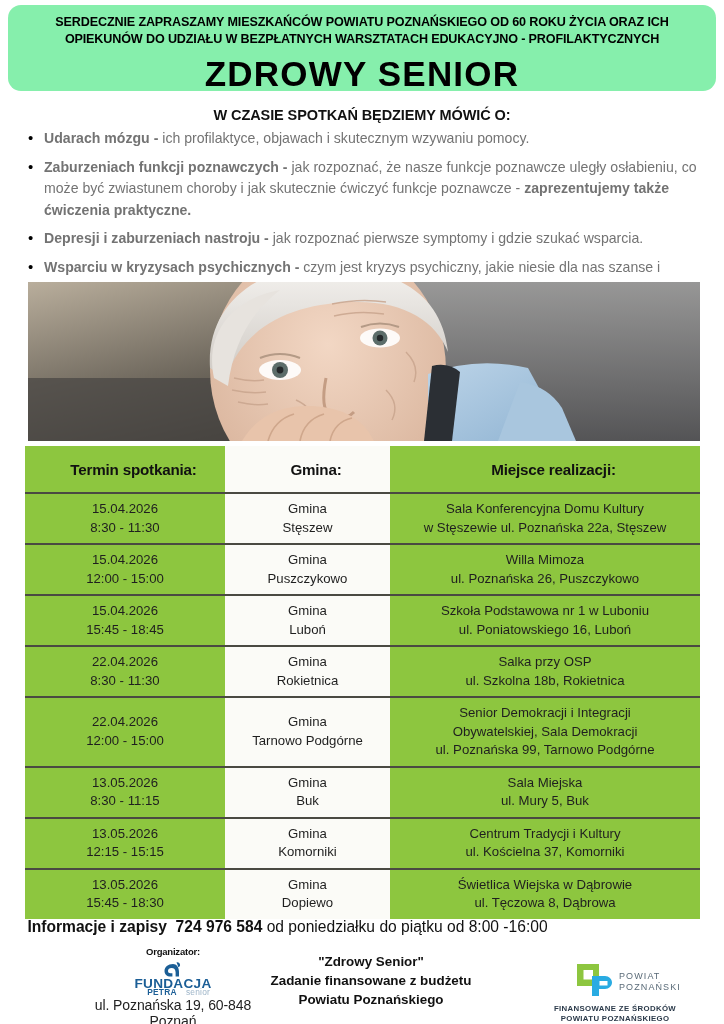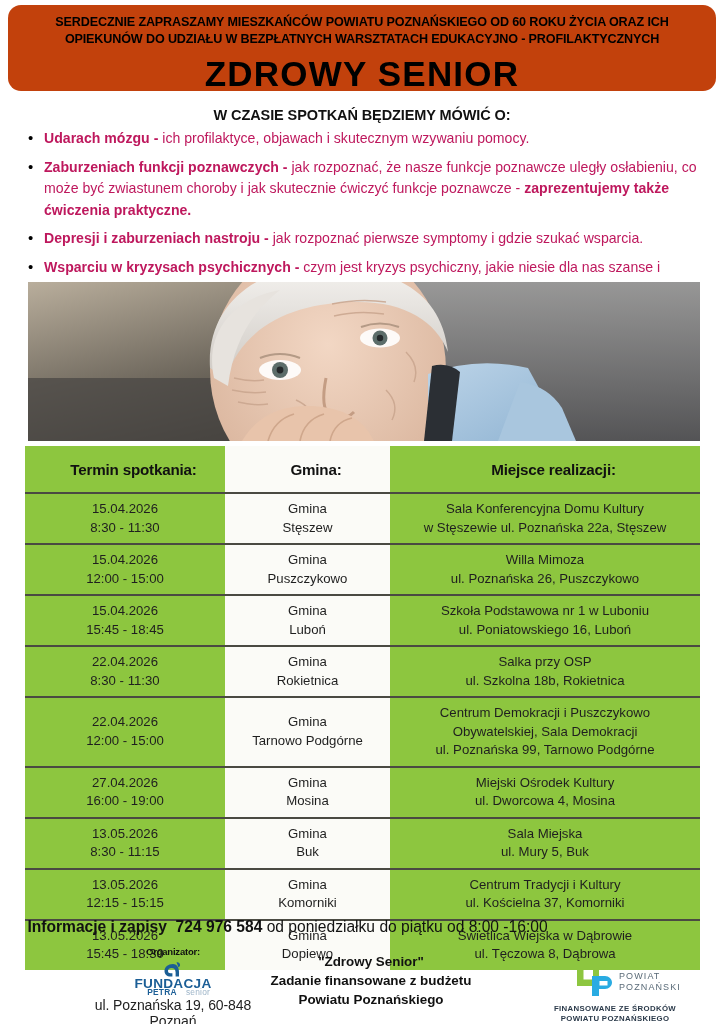--- a/index.html
+++ b/index.html
@@ -16,21 +16,21 @@
     color: #1a1a1a;
   }
 
   
   .header-band {
     position: absolute;
     left: 8px;
     top: 5px;
     width: 708px;
     height: 86px;
-    background: #c2410c;
+    background: #86efac;
     border-radius: 13px;
     box-sizing: border-box;
     padding: 9px 10px 0 10px;
     text-align: center;
   }
   .header-line {
     font-size: 12.6px;
     font-weight: bold;
     letter-spacing: -0.15px;
     line-height: 17px;
@@ -66,21 +66,21 @@
     margin: 0;
     padding: 0;
     list-style: none;
   }
   .bullets li {
     position: relative;
     padding-left: 18px;
     margin-bottom: 7px;
     font-size: 14.1px;
     line-height: 21.5px;
-    color: #be185d;
+    color: #737373;
   }
   .bullets li::before {
     content: "\2022";
     position: absolute;
     left: 2px;
     top: -1px;
     font-size: 15px;
     color: #000;
   }
   .bullets b { font-weight: bold; }
@@ -371,37 +371,23 @@
     <tr>
       <td class="col-green">
         <span class="cell-line">22.04.2026</span>
         <span class="cell-line">12:00 - 15:00</span>
       </td>
       <td class="col-white">
         <span class="cell-line">Gmina</span>
         <span class="cell-line">Tarnowo Podgórne</span>
       </td>
       <td class="col-green">
-        <span class="cell-line">Centrum Demokracji i Puszczykowo</span>
+        <span class="cell-line">Senior Demokracji i Integracji</span>
         <span class="cell-line">Obywatelskiej, Sala Demokracji</span>
         <span class="cell-line">ul. Poznańska 99, Tarnowo Podgórne</span>
-      </td>
-    </tr>
-    <tr>
-      <td class="col-green">
-        <span class="cell-line">27.04.2026</span>
-        <span class="cell-line">16:00 - 19:00</span>
-      </td>
-      <td class="col-white">
-        <span class="cell-line">Gmina</span>
-        <span class="cell-line">Mosina</span>
-      </td>
-      <td class="col-green">
-        <span class="cell-line">Miejski Ośrodek Kultury</span>
-        <span class="cell-line">ul. Dworcowa 4, Mosina</span>
       </td>
     </tr>
     <tr>
       <td class="col-green">
         <span class="cell-line">13.05.2026</span>
         <span class="cell-line">8:30 - 11:15</span>
       </td>
       <td class="col-white">
         <span class="cell-line">Gmina</span>
         <span class="cell-line">Buk</span>

